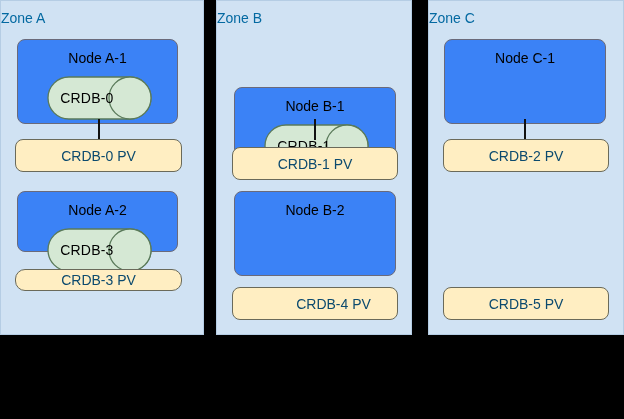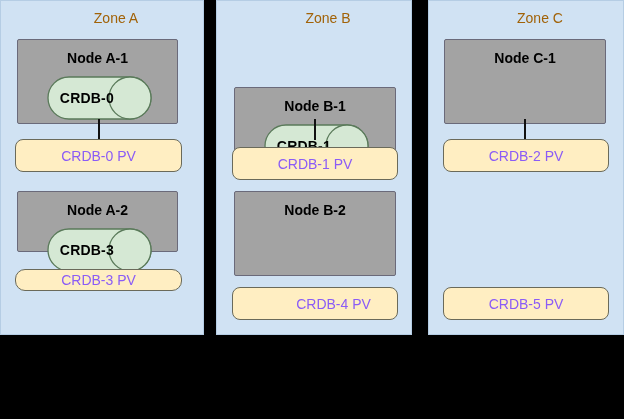--- a/index.html
+++ b/index.html
@@ -21,35 +21,33 @@
     position: absolute;
     background: #d0e2f3;
     border: 1px solid #b5cde4;
     box-sizing: border-box;
   }
   .zone-title {
     position: absolute;
     top: 8px;
     left: 0;
     right: 0;
-    text-align: center;
+    text-align: left;
     font-size: 14px;
     line-height: 18px;
-    color: #a16207;
-    margin-left: 28px;
+    color: #0369a1;
   }
 
   
   .node {
     position: absolute;
-    background: #a3a3a3;
+    background: #3b82f6;
     border: 1px solid #6a6a7a;
-    border-radius: 2px;
+    border-radius: 8px;
     box-sizing: border-box;
-    font-weight: bold;
   }
   .node-title {
     position: absolute;
     top: 9px;
     left: 0;
     right: 0;
     text-align: center;
     font-size: 14px;
     line-height: 18px;
     color: #000000;
@@ -85,21 +83,21 @@
   .pv {
     position: absolute;
     background: #ffeec2;
     border: 1px solid #6a6a5a;
     border-radius: 8px;
     box-sizing: border-box;
     display: flex;
     align-items: center;
     justify-content: center;
     font-size: 14px;
-    color: #8b5cf6;
+    color: #0c4a6e;
   }
 
   
   .connector {
     position: absolute;
     width: 2px;
     background: #111111;
   }
 </style>
 </head>

